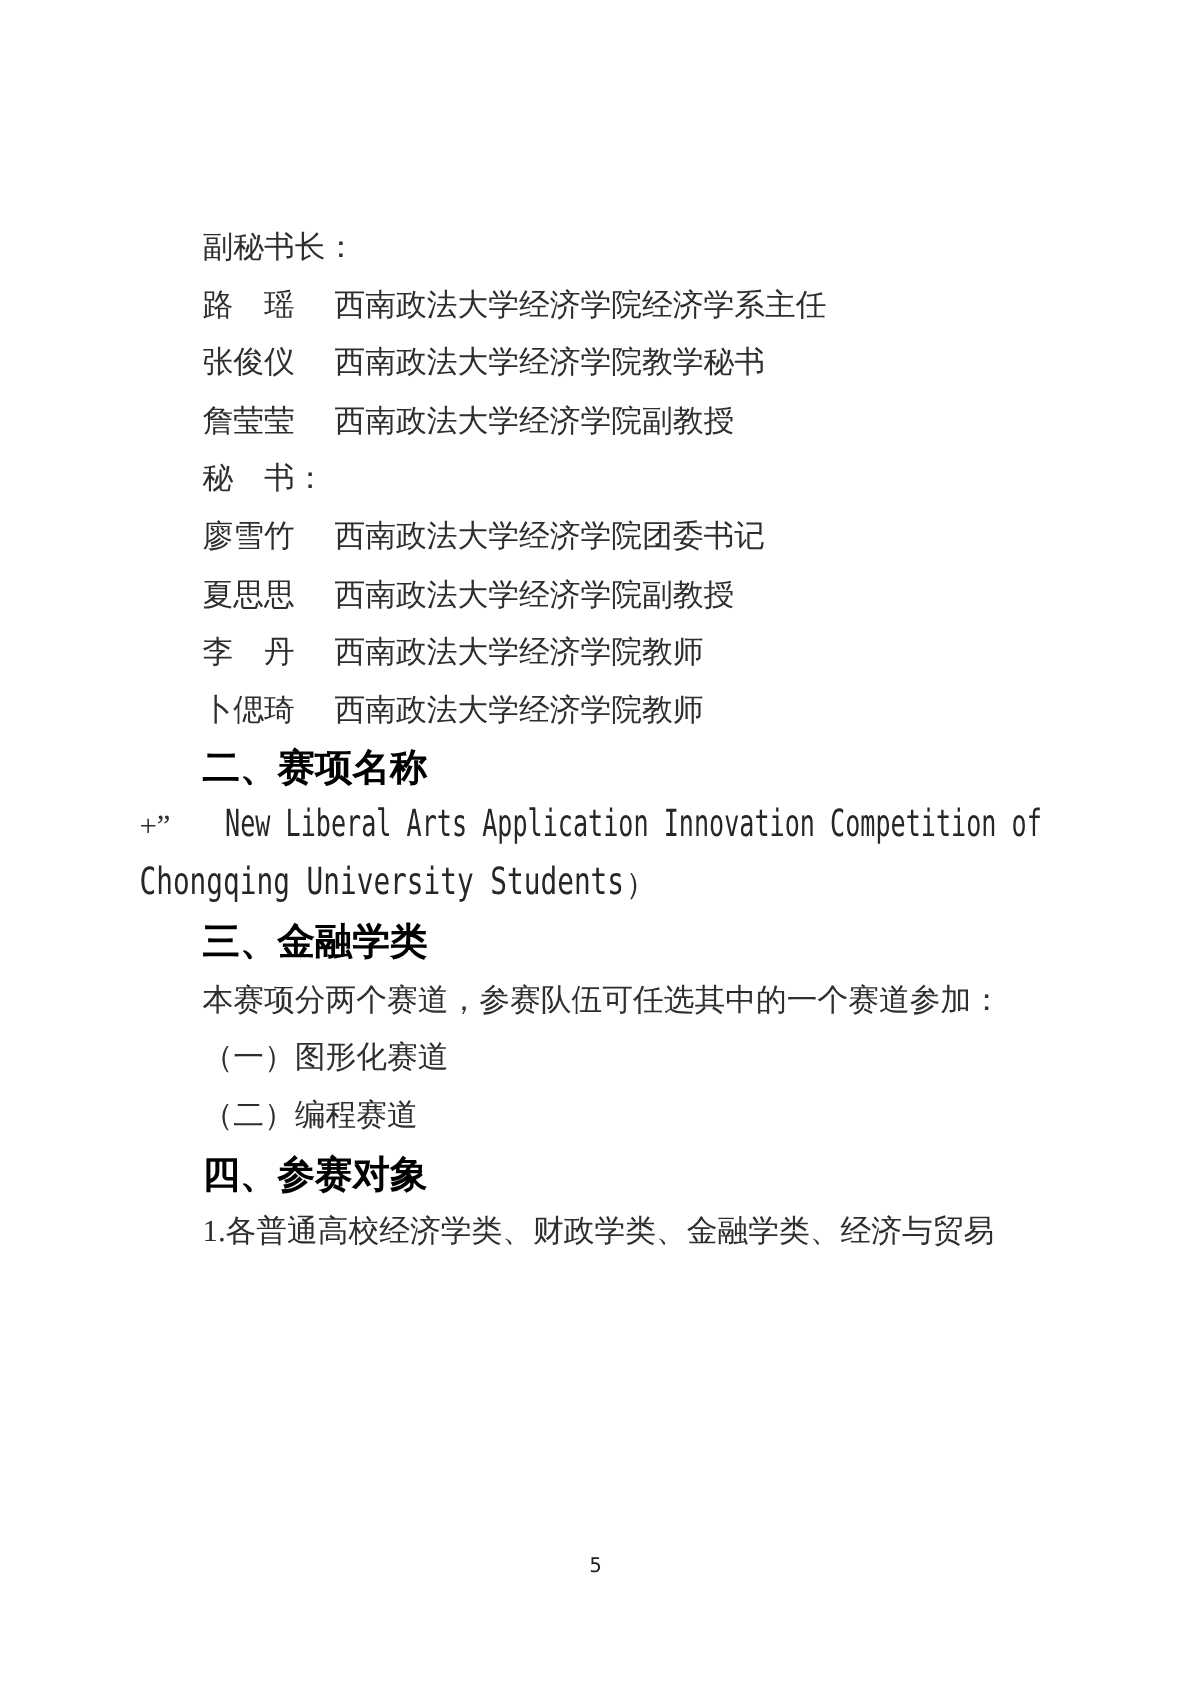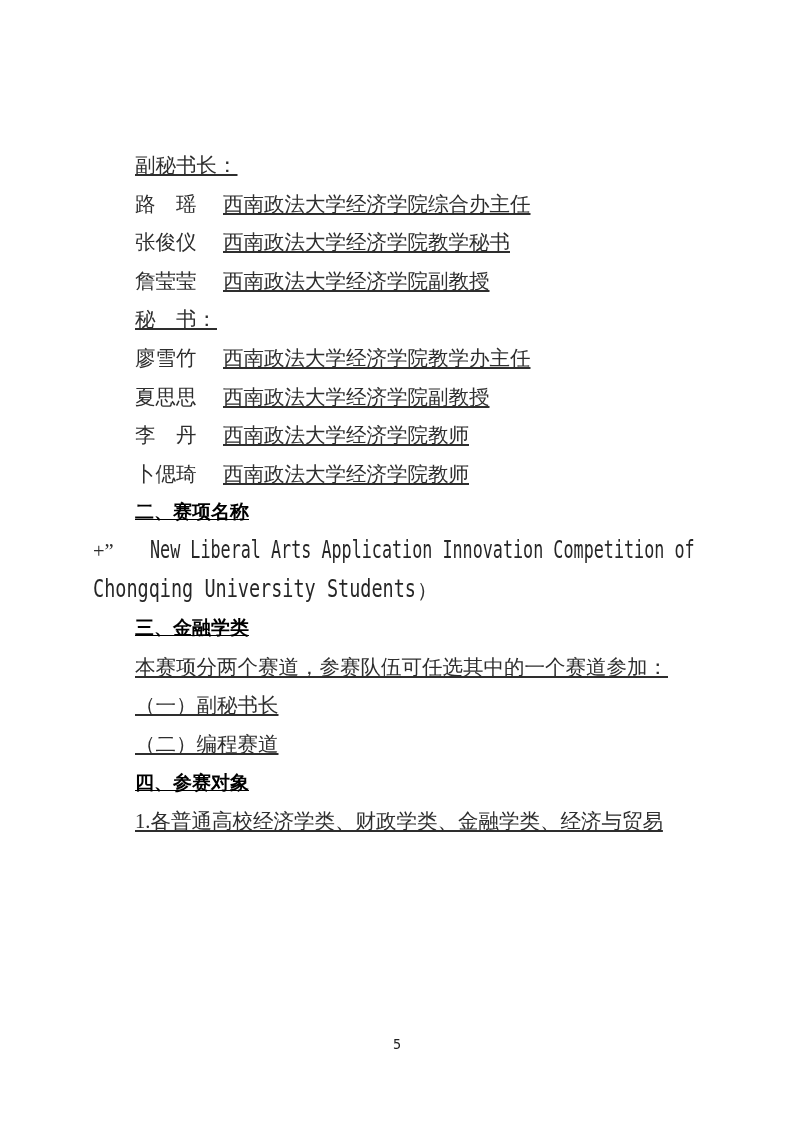--- a/index.html
+++ b/index.html
@@ -17,26 +17,26 @@
     left: 93px;
     top: 146px;
     width: 608px;
   }
   .line {
     height: 38.6px;
     line-height: 38.6px;
     font-size: 20.5px;
     white-space: nowrap;
   }
-  .indent { padding-left: 42px; text-decoration: underline; }
+  .indent { padding-left: 42px; }
   .heading {
     font-family: "Liberation Sans", "DejaVu Sans", sans-serif;
     font-weight: bold;
     color: #000000;
-    font-size: 19px;
+    font-size: 25px;
   }
   .roster-name {
     display: inline-block;
     width: 88px;
   }
   .latin {
     font-family: "DejaVu Sans Mono", "Liberation Mono", monospace;
     font-size: 25px;
     line-height: 1;
     display: inline-block;
@@ -67,33 +67,33 @@
 </style>
 </head>
 <body>
 
 <div class="page">
   <div class="content">
 
     <div class="line indent">副秘书长：</div>
 
     <div class="line indent">
-      <span class="roster-name">路　瑶</span><span>西南政法大学经济学院综合办主任</span>
+      <span class="roster-name">路　瑶</span><span>西南政法大学经济学院经济学系主任</span>
     </div>
     <div class="line indent">
       <span class="roster-name">张俊仪</span><span>西南政法大学经济学院教学秘书</span>
     </div>
     <div class="line indent">
       <span class="roster-name">詹莹莹</span><span>西南政法大学经济学院副教授</span>
     </div>
 
     <div class="line indent">秘　书：</div>
 
     <div class="line indent">
-      <span class="roster-name">廖雪竹</span><span>西南政法大学经济学院教学办主任</span>
+      <span class="roster-name">廖雪竹</span><span>西南政法大学经济学院团委书记</span>
     </div>
     <div class="line indent">
       <span class="roster-name">夏思思</span><span>西南政法大学经济学院副教授</span>
     </div>
     <div class="line indent">
       <span class="roster-name">李　丹</span><span>西南政法大学经济学院教师</span>
     </div>
     <div class="line indent">
       <span class="roster-name">卜偲琦</span><span>西南政法大学经济学院教师</span>
     </div>
@@ -102,21 +102,21 @@
 
     <div class="line">
       <span>+”</span><span class="latin sx67 gap36">New Liberal Arts Application Innovation Competition of</span>
     </div>
     <div class="line">
       <span class="enwrap"><span class="latin sx74">Chongqing University Students</span></span><span>）</span>
     </div>
 
     <div class="line indent heading">三、金融学类</div>
     <div class="line indent">本赛项分两个赛道，参赛队伍可任选其中的一个赛道参加：</div>
-    <div class="line indent">（一）副秘书长</div>
+    <div class="line indent">（一）图形化赛道</div>
     <div class="line indent">（二）编程赛道</div>
 
     <div class="line indent heading">四、参赛对象</div>
     <div class="line indent">1.各普通高校经济学类、财政学类、金融学类、经济与贸易</div>
 
   </div>
 
   <div class="page-number">5</div>
 </div>
 

